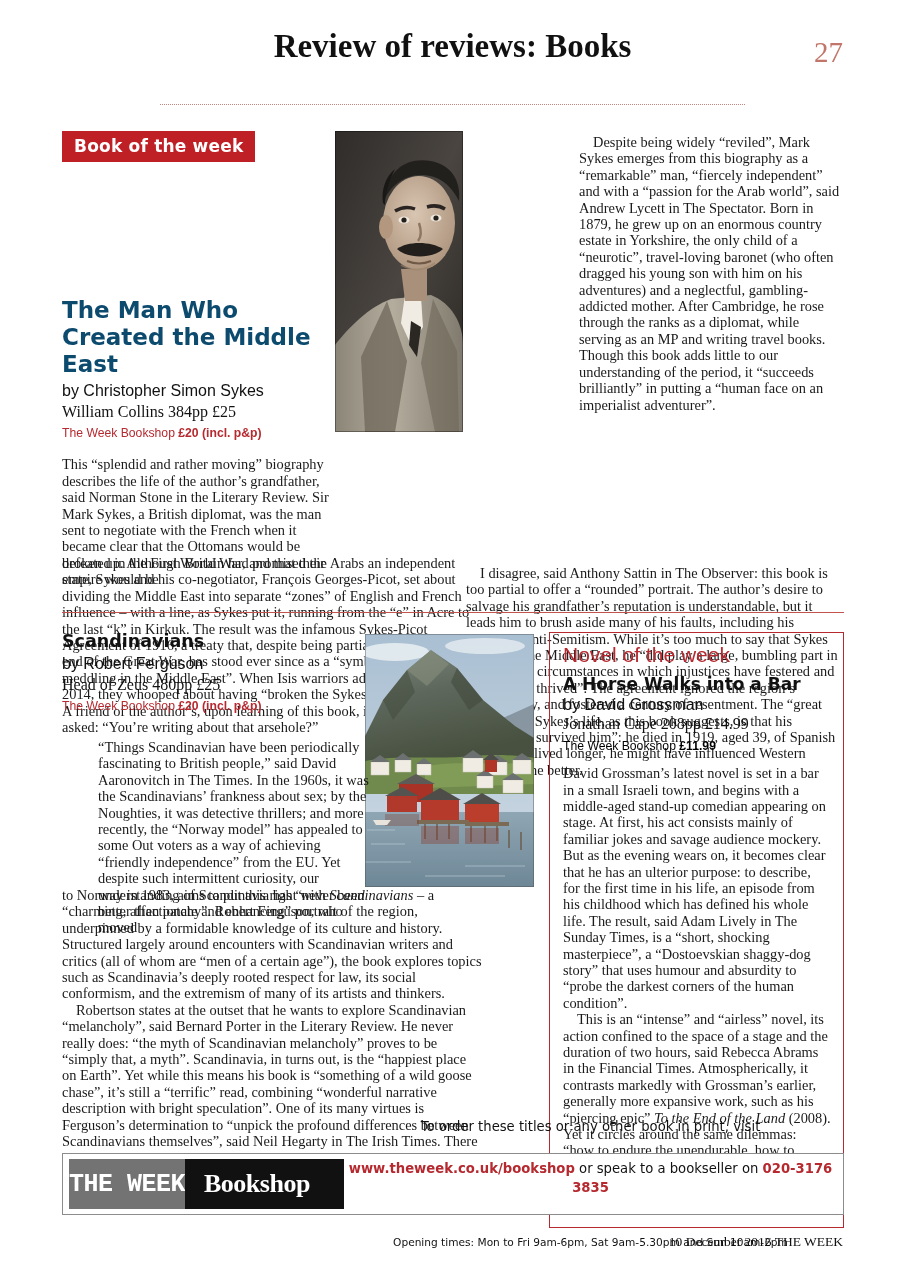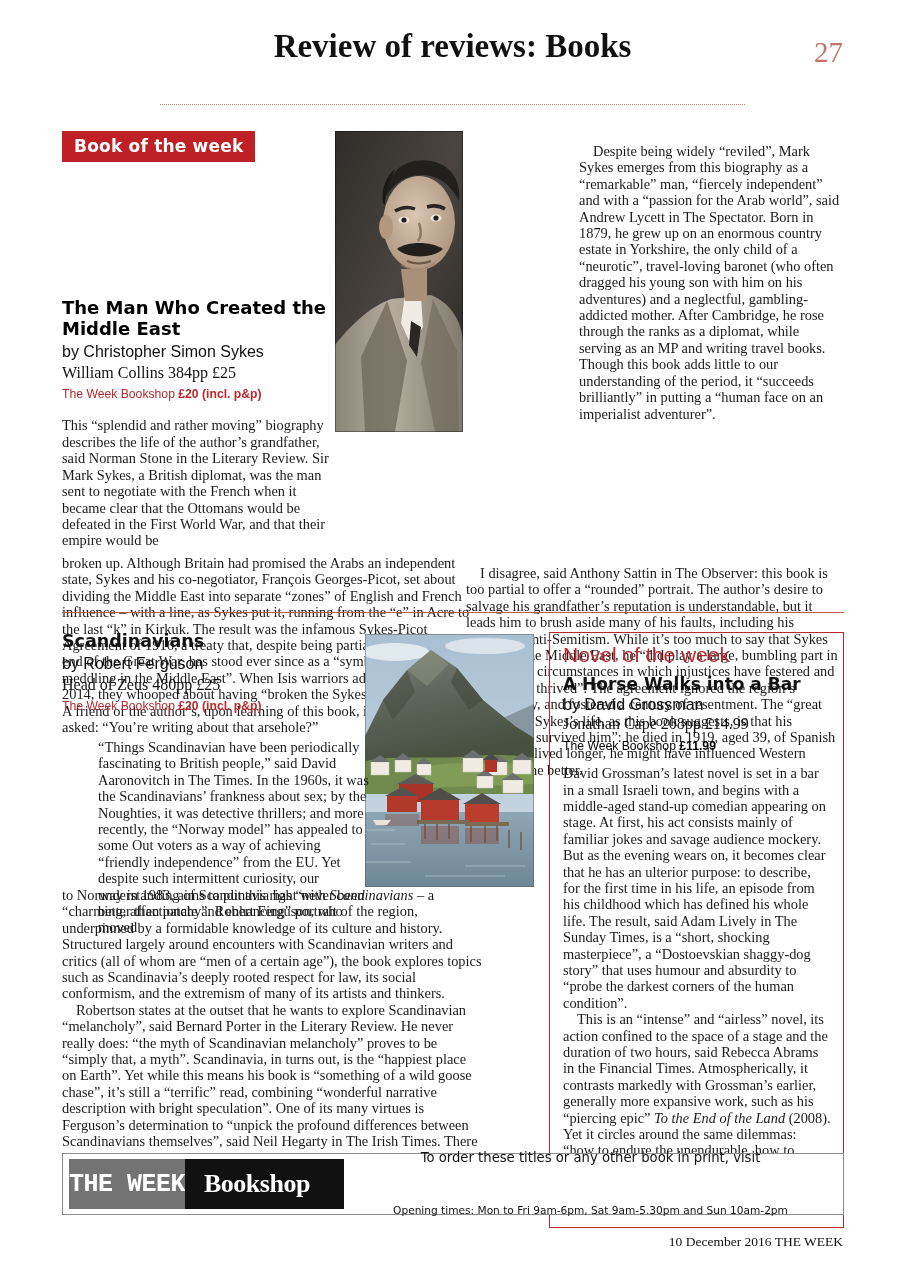--- a/index.html
+++ b/index.html
@@ -40,22 +40,22 @@
   .flag {
     display:inline-block;
     background:#bf2026; color:#fff;
     font-family:"DejaVu Sans", sans-serif;
     font-weight:bold; font-size:17px;
     padding:5px 12px 6px 12px;
     letter-spacing:0.2px;
   }
   .book-title {
     font-family:"DejaVu Sans", sans-serif;
-    font-weight:bold; font-size:18px; line-height:1.18;
-    color:#000000; margin-top:12px;
+    font-weight:bold; font-size:23px; line-height:1.18;
+    color:#0c4a6e; margin-top:12px;
   }
   .book-author {
     font-family:"Liberation Sans", sans-serif;
     font-size:16px; line-height:1.25; color:#111; margin-top:3px;
   }
   .book-pub {
     font-family:"Liberation Serif", serif;
     font-size:16px; color:#111; margin-top:2px;
   }
   .book-shop {
@@ -78,21 +78,21 @@
   .a1-left-wide { position:absolute; left:0; top:424px; width:418px; }
 
   
   .photo1 {
     position:absolute; left:273px; top:0px;
     width:128px; height:301px;
     overflow:hidden;
     background:#3a3632;
   }
   
-  .a1-right { position:absolute; left:517px; top:3px; width:265px;margin-top:9px; }
+  .a1-right { position:absolute; left:517px; top:3px; width:265px; }
   .a1-right-wide { position:absolute; left:404px; top:434px; width:378px; }
 
   .section-rule {
     position:absolute; left:62px; top:612px; width:782px;
     height:0; border-top:1px solid #c3534f;
   }
 
   
   .art2 { position:absolute; left:62px; top:631px; width:782px; }
   .a2-head { position:absolute; left:0; top:0; width:275px; }
@@ -429,19 +429,22 @@
     </div>
   </div>
 
   <div class="banner">
     <div class="banner-logo">
       <div class="logo-red">THE WEEK</div>
       <div class="logo-black">Bookshop</div>
     </div>
     <div class="banner-text">
       <div class="banner-l1">To order these titles or any other book in print, visit</div>
+      <div class="banner-l2">
+        <span class="red">www.theweek.co.uk/bookshop</span><span class="plain"> or speak to a bookseller on </span><span class="red">020-3176 3835</span>
+      </div>
       <div class="banner-l3">Opening times: Mon to Fri 9am-6pm, Sat 9am-5.30pm and Sun 10am-2pm</div>
     </div>
   </div>
 
   <div class="footer-line">10 December 2016  THE WEEK</div>
 
 </div>
 
 </body></html>

